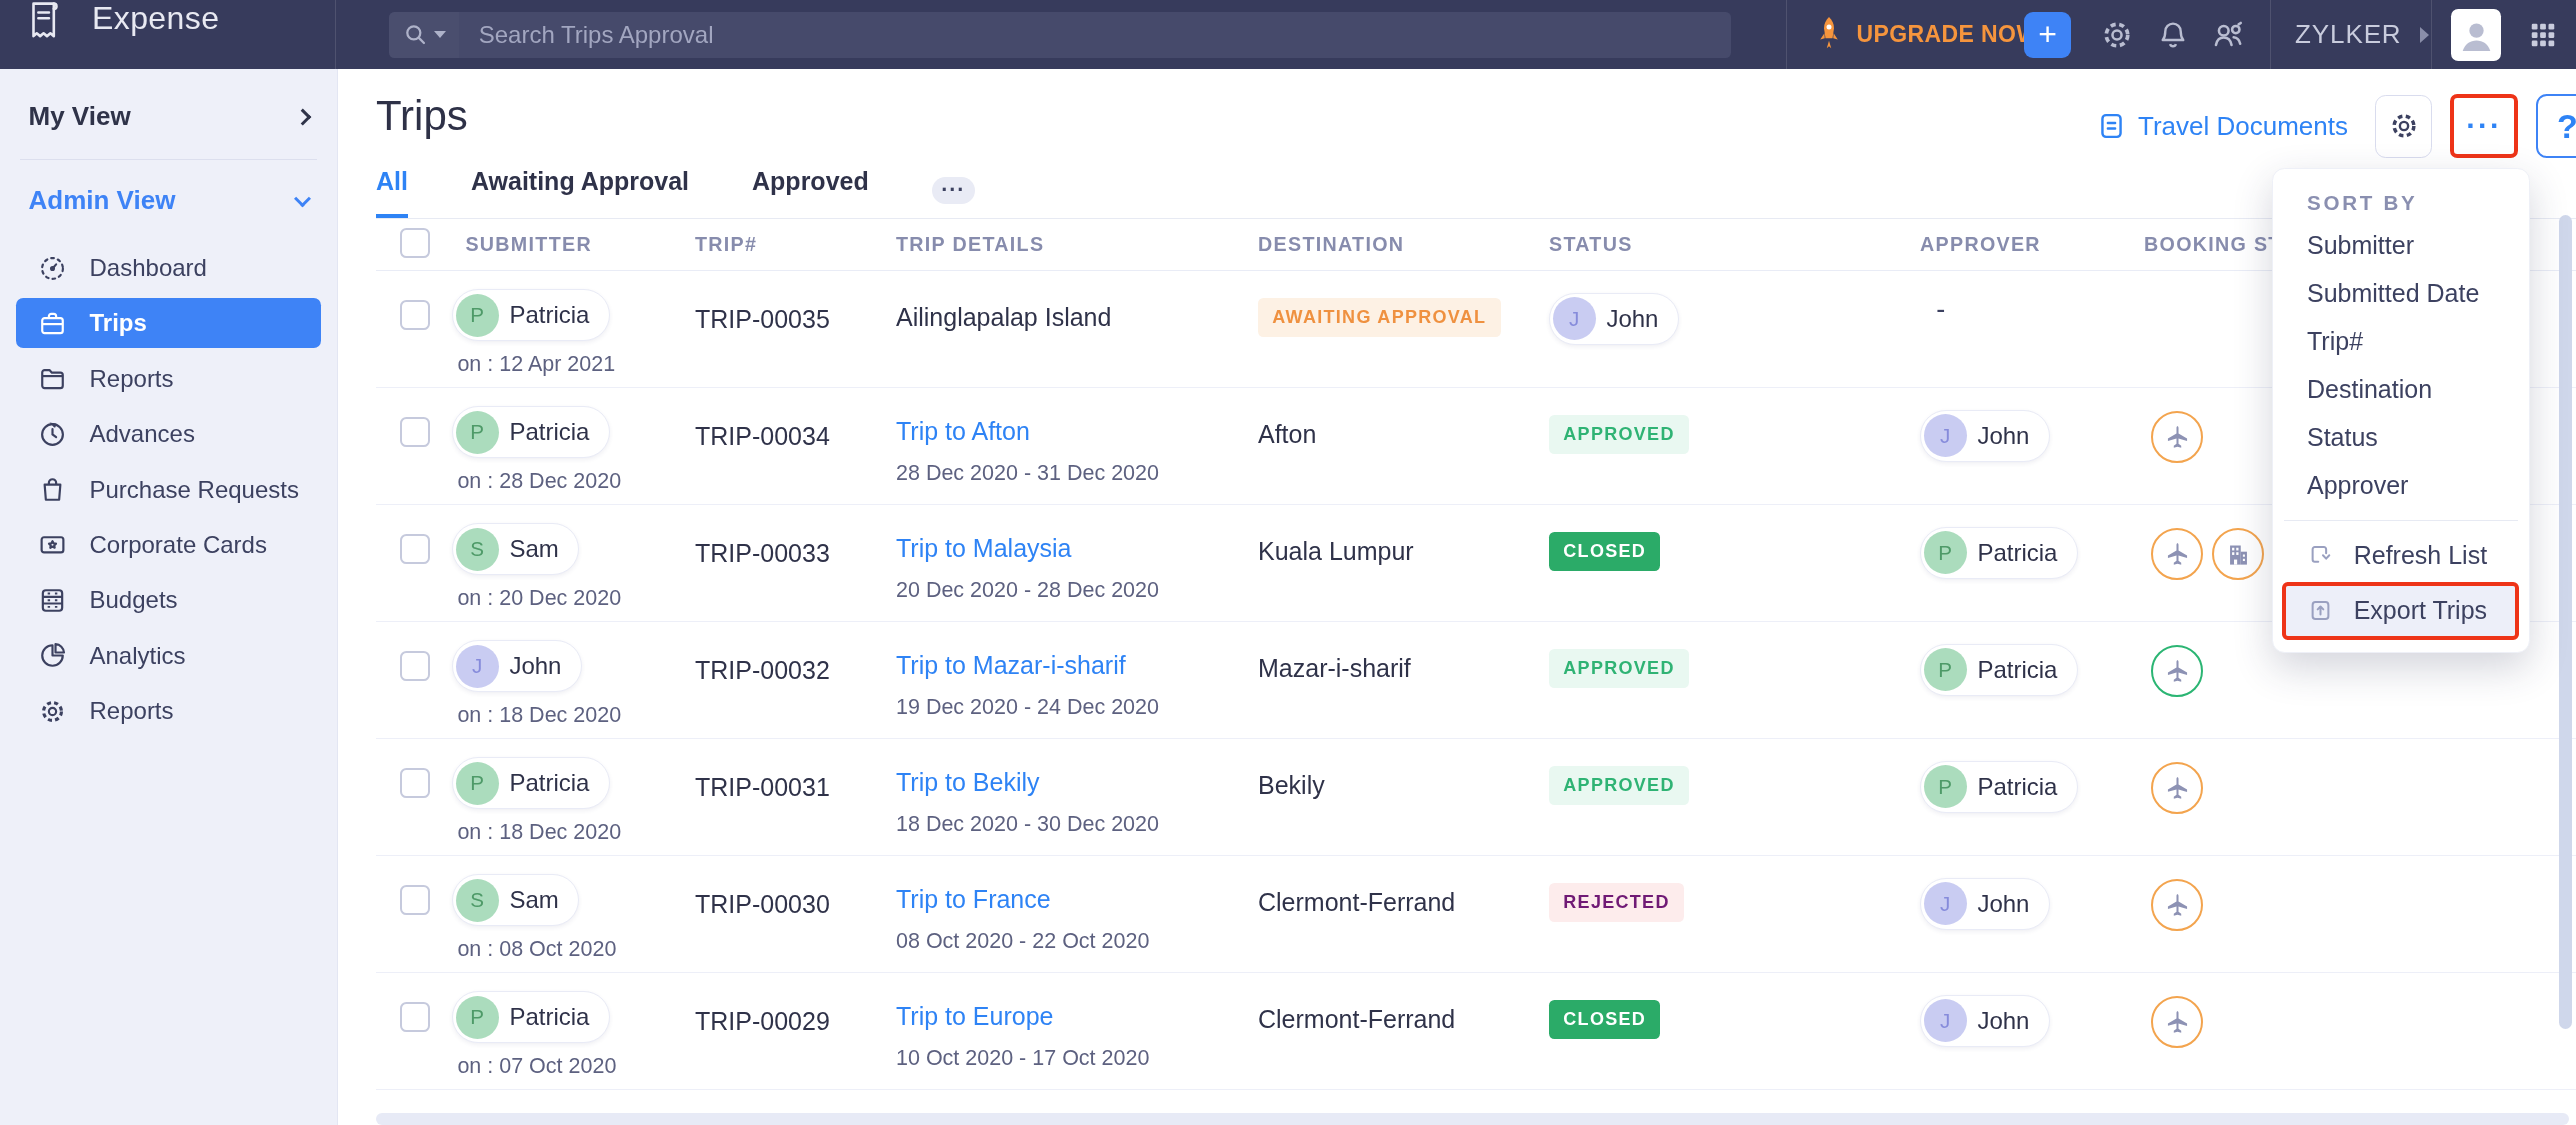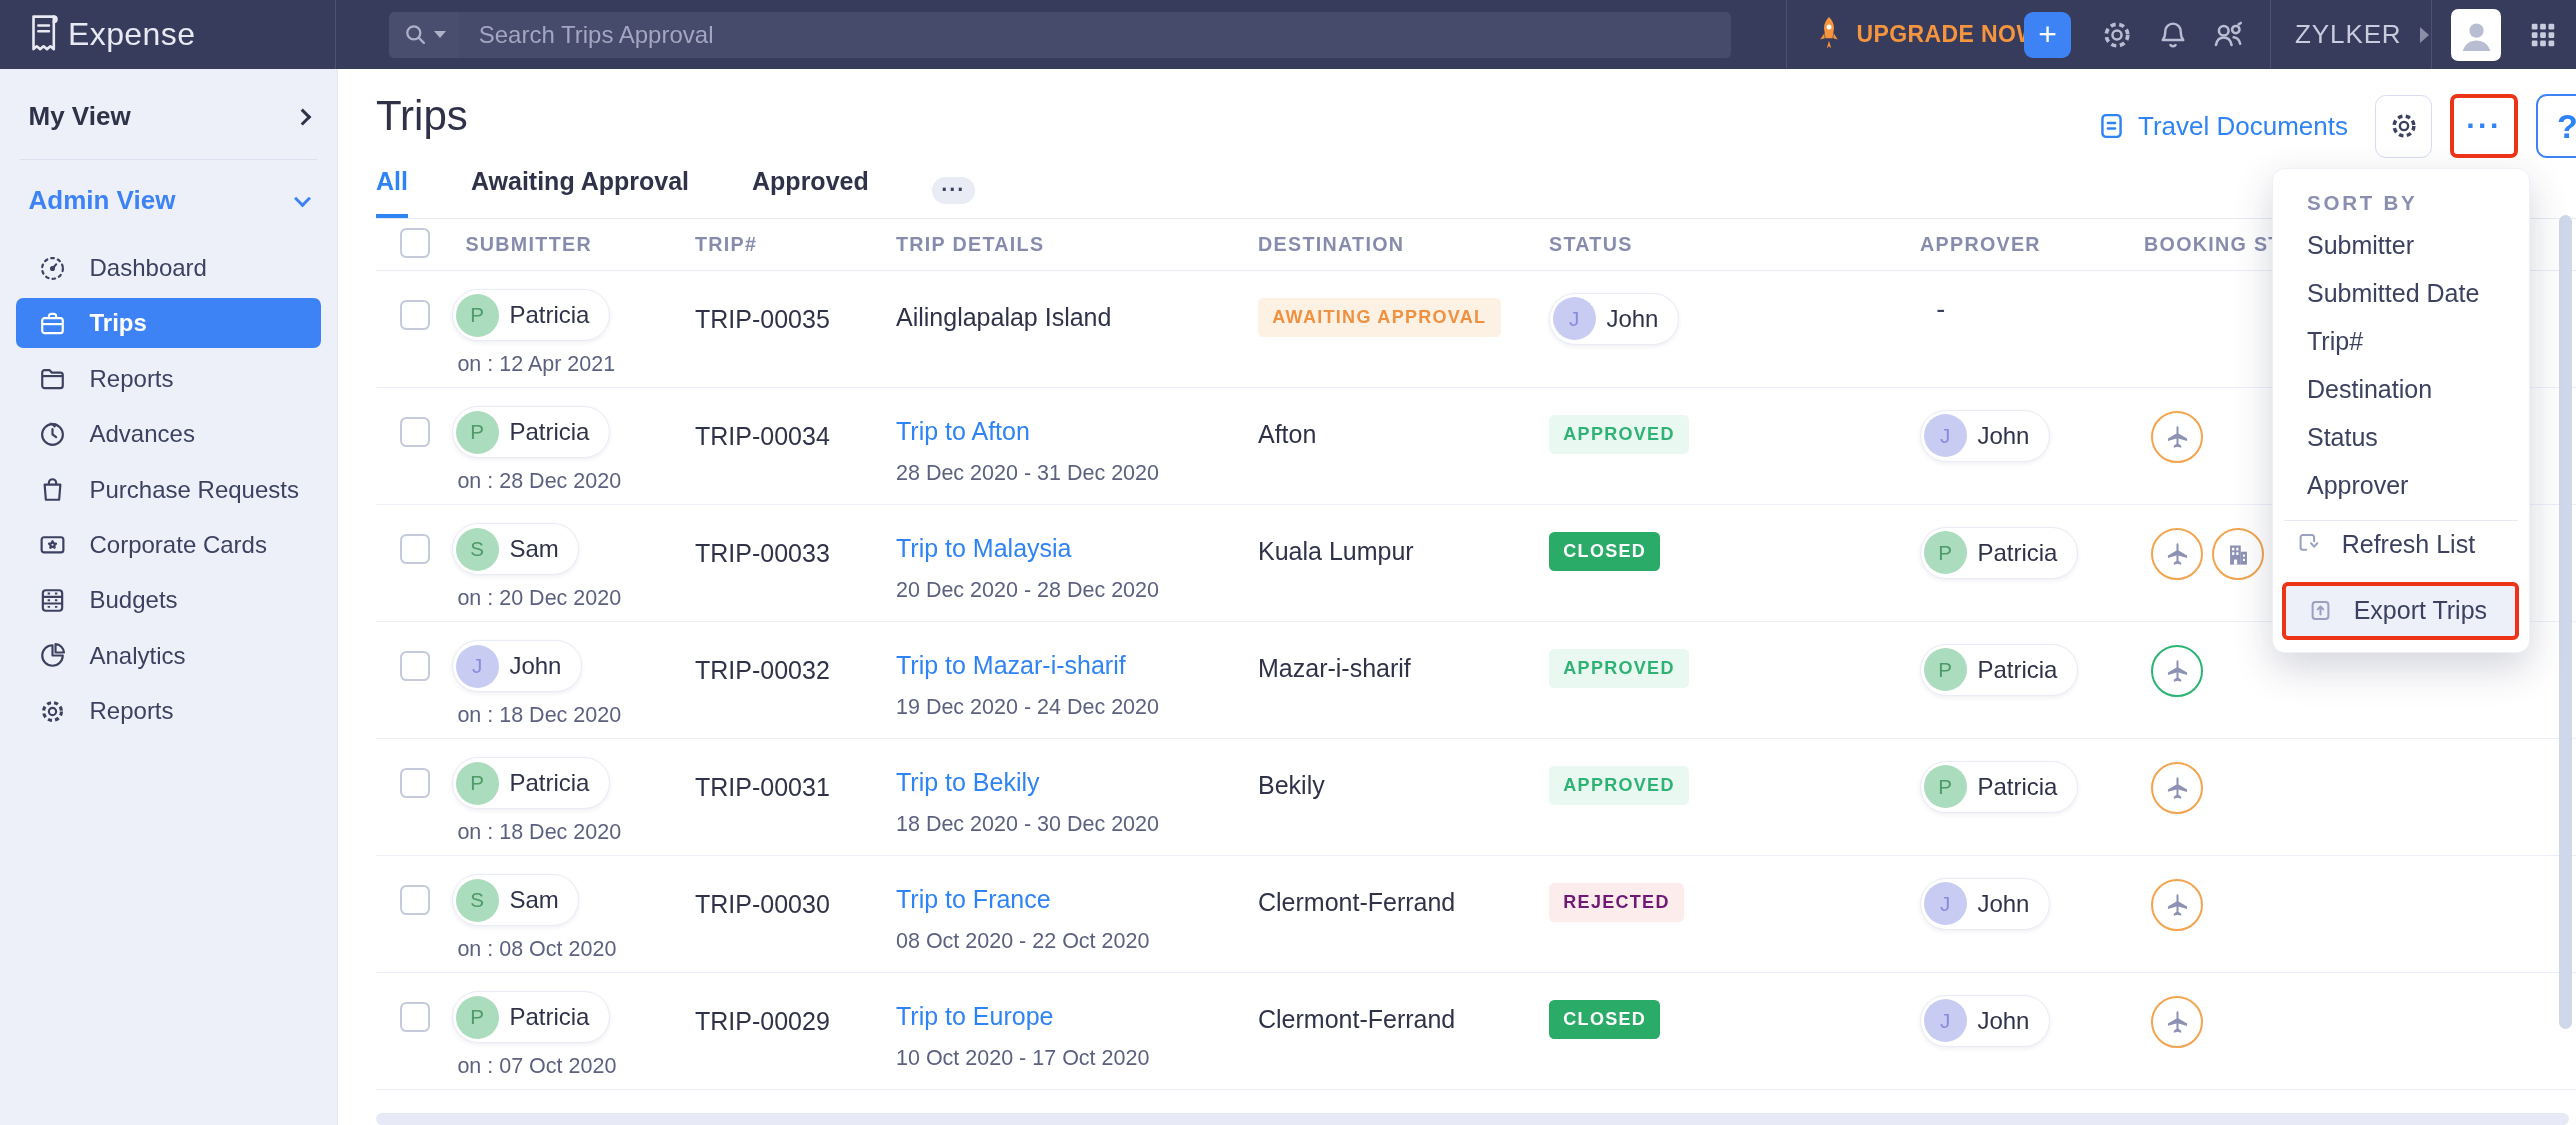--- a/index.html
+++ b/index.html
@@ -1,21 +1,21 @@
 <!DOCTYPE html>
 <html style="font-size:14.3px"><head>
 <meta charset="utf-8">
 <style>
   * { margin:0; padding:0; box-sizing:border-box; }
   body { font-family:"Liberation Sans", sans-serif; background:#fff; }
   .screen { position:relative; width:2576px; height:1125px; overflow:hidden; background:#fff; }
 
   
   .topbar { position:absolute; left:0; top:0; width:2576px; height:69px; background:#373b5c; z-index:40; }
-  .brand { position:absolute; left:27px; top:0; height:69px; display:flex; align-items:center; gap:2px; color:#e8e9f2; }
+  .brand { position:absolute; left:27px; top:0; height:69px; display:flex; gap:26px; color:#e8e9f2; }
   .brand-name { font-size:32px; font-weight:400; letter-spacing:0.4px; }
   .topbar-divider { position:absolute; top:0; height:69px; width:0.9px; background:rgba(255,255,255,.12); }
   .searchbox { position:absolute; left:389px; top:11.6px; width:1342px; height:46px; background:#464a6b; border-radius:5.4px; display:flex; align-items:center; overflow:hidden; }
   .search-iconzone { width:70px; height:46px; background:#50547266; display:flex; align-items:center; justify-content:center; gap:5.4px; cursor:pointer; }
   .search-caret { width:0; height:0; border-left:6.3px solid transparent; border-right:6.3px solid transparent; border-top:7.2px solid #aeb2c9; }
   .searchbox input { flex:1; background:transparent; border:none; outline:none; color:#dfe1ee; font-size:24px; padding-left:19.7px; font-family:"Liberation Sans", sans-serif; }
   .searchbox input::placeholder { color:#a2a6c0; }
   .upgrade { position:absolute; left:1814px; top:0; height:69px; display:flex; align-items:center; gap:12.5px; cursor:pointer; }
   .upgrade-label { color:#f6953d; font-size:23px; font-weight:700; letter-spacing:0.4px; }
   .add-btn { position:absolute; left:2024px; top:11.6px; width:47px; height:46px; background:#3e83f6; border-radius:9px; color:#fff; font-size:32px; display:flex; align-items:center; justify-content:center; cursor:pointer; }
@@ -82,21 +82,21 @@
   .book-dash { font-size:27px; color:#3c4160; padding-left:9px; }
   .ring { width:52px; height:52px; border-radius:50%; border:2.2px solid; display:flex; align-items:center; justify-content:center; flex:0 0 auto; }
   .ring.orange { border-color:#f3a44e; }
   .ring.green { border-color:#2bb573; }
 
   
   .dropdown { position:absolute; left:2272px; top:168px; width:258px; background:#fff; border:0.9px solid #eef0f7; border-radius:12.5px; box-shadow:0 14.3px 39px rgba(40,45,80,.20); z-index:50; padding:21.5px 0 16px 0; }
   .menu-title { padding-left:34px; font-size:20.6px; font-weight:700; letter-spacing:2.7px; color:#8a8fb0; margin-bottom:7.2px; }
   .menu-item { height:48px; display:flex; align-items:center; padding-left:34px; font-size:25px; color:#3c4160; cursor:pointer; }
   .menu-divider { border-top:1.8px solid #e7eaf3; margin:10.7px 10.7px 9px 10.7px; }
-  .menu-action { height:50px; display:flex; gap:19.7px; padding-left:22px; font-size:25px; color:#3c4160; cursor:pointer; }
+  .menu-action { height:50px; display:flex; align-items:center; gap:19.7px; padding-left:34px; font-size:25px; color:#3c4160; cursor:pointer; }
   .export-wrap { margin:5.4px 14.3px 0 12.5px; height:50px; background:#edeff9; outline:4.5px solid #ee3418; border-radius:1.8px; display:flex; align-items:center; gap:19.7px; padding-left:21.5px; font-size:25px; color:#3c4160; cursor:pointer; }
 
   
   .v-scroll { position:absolute; right:3.6px; top:215px; width:13.4px; height:814px; background:#cfd7eb; border-radius:7.2px; z-index:45; }
   .h-scroll { position:absolute; left:376px; right:7.2px; bottom:0; height:12.5px; background:#e7eaf6; border-radius:6.3px; z-index:45; }
 </style>
 </head>
 <body>
 
 <div class="screen">

